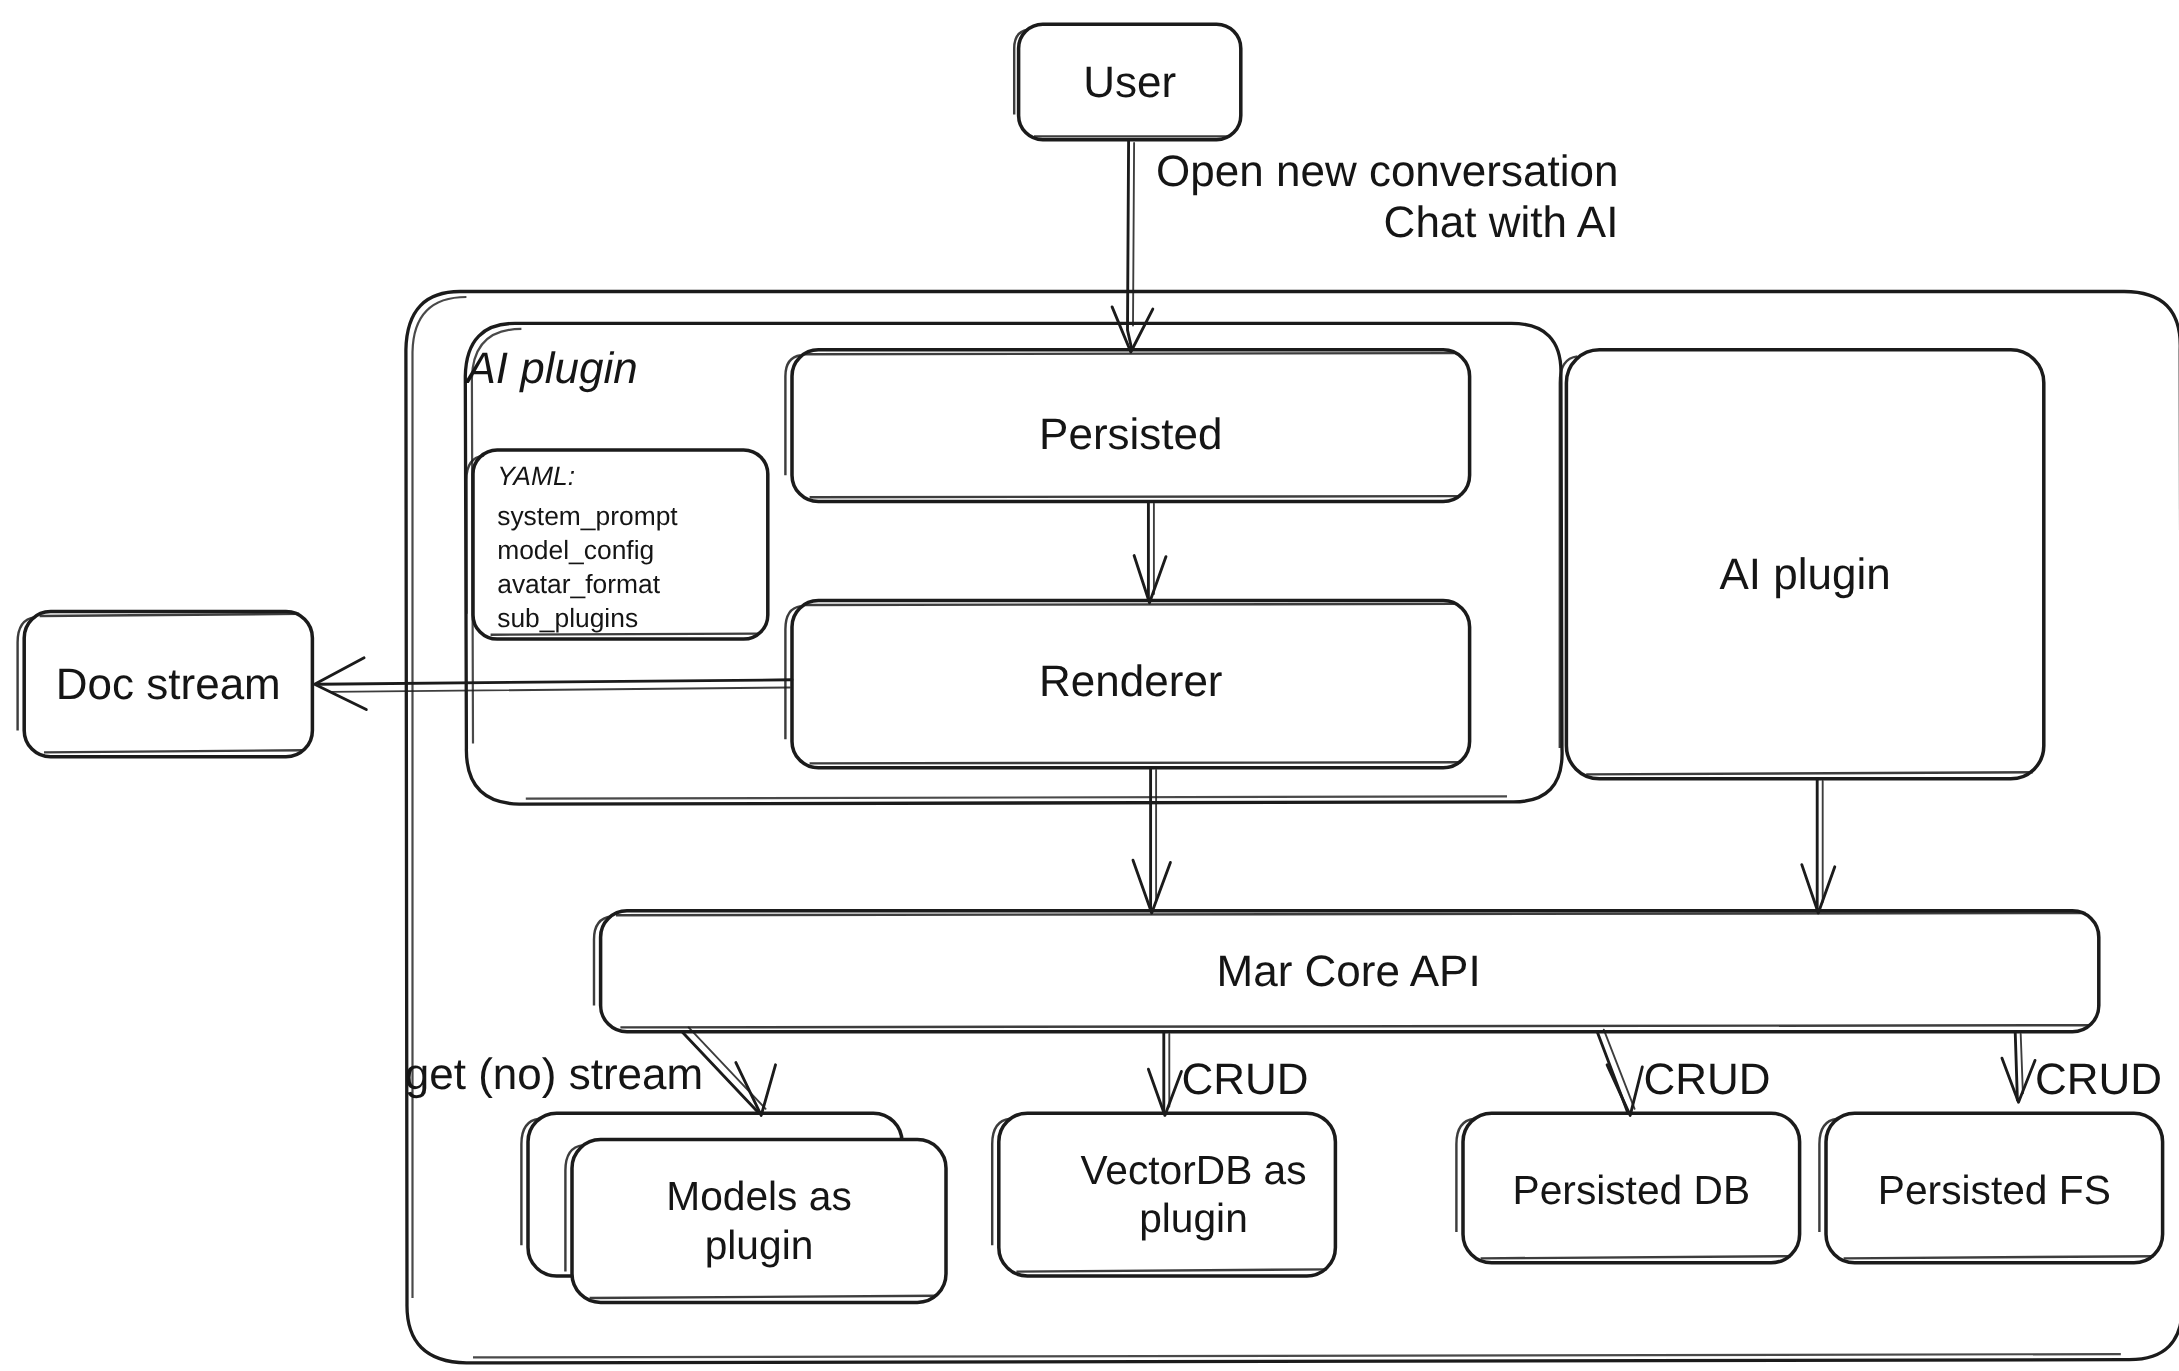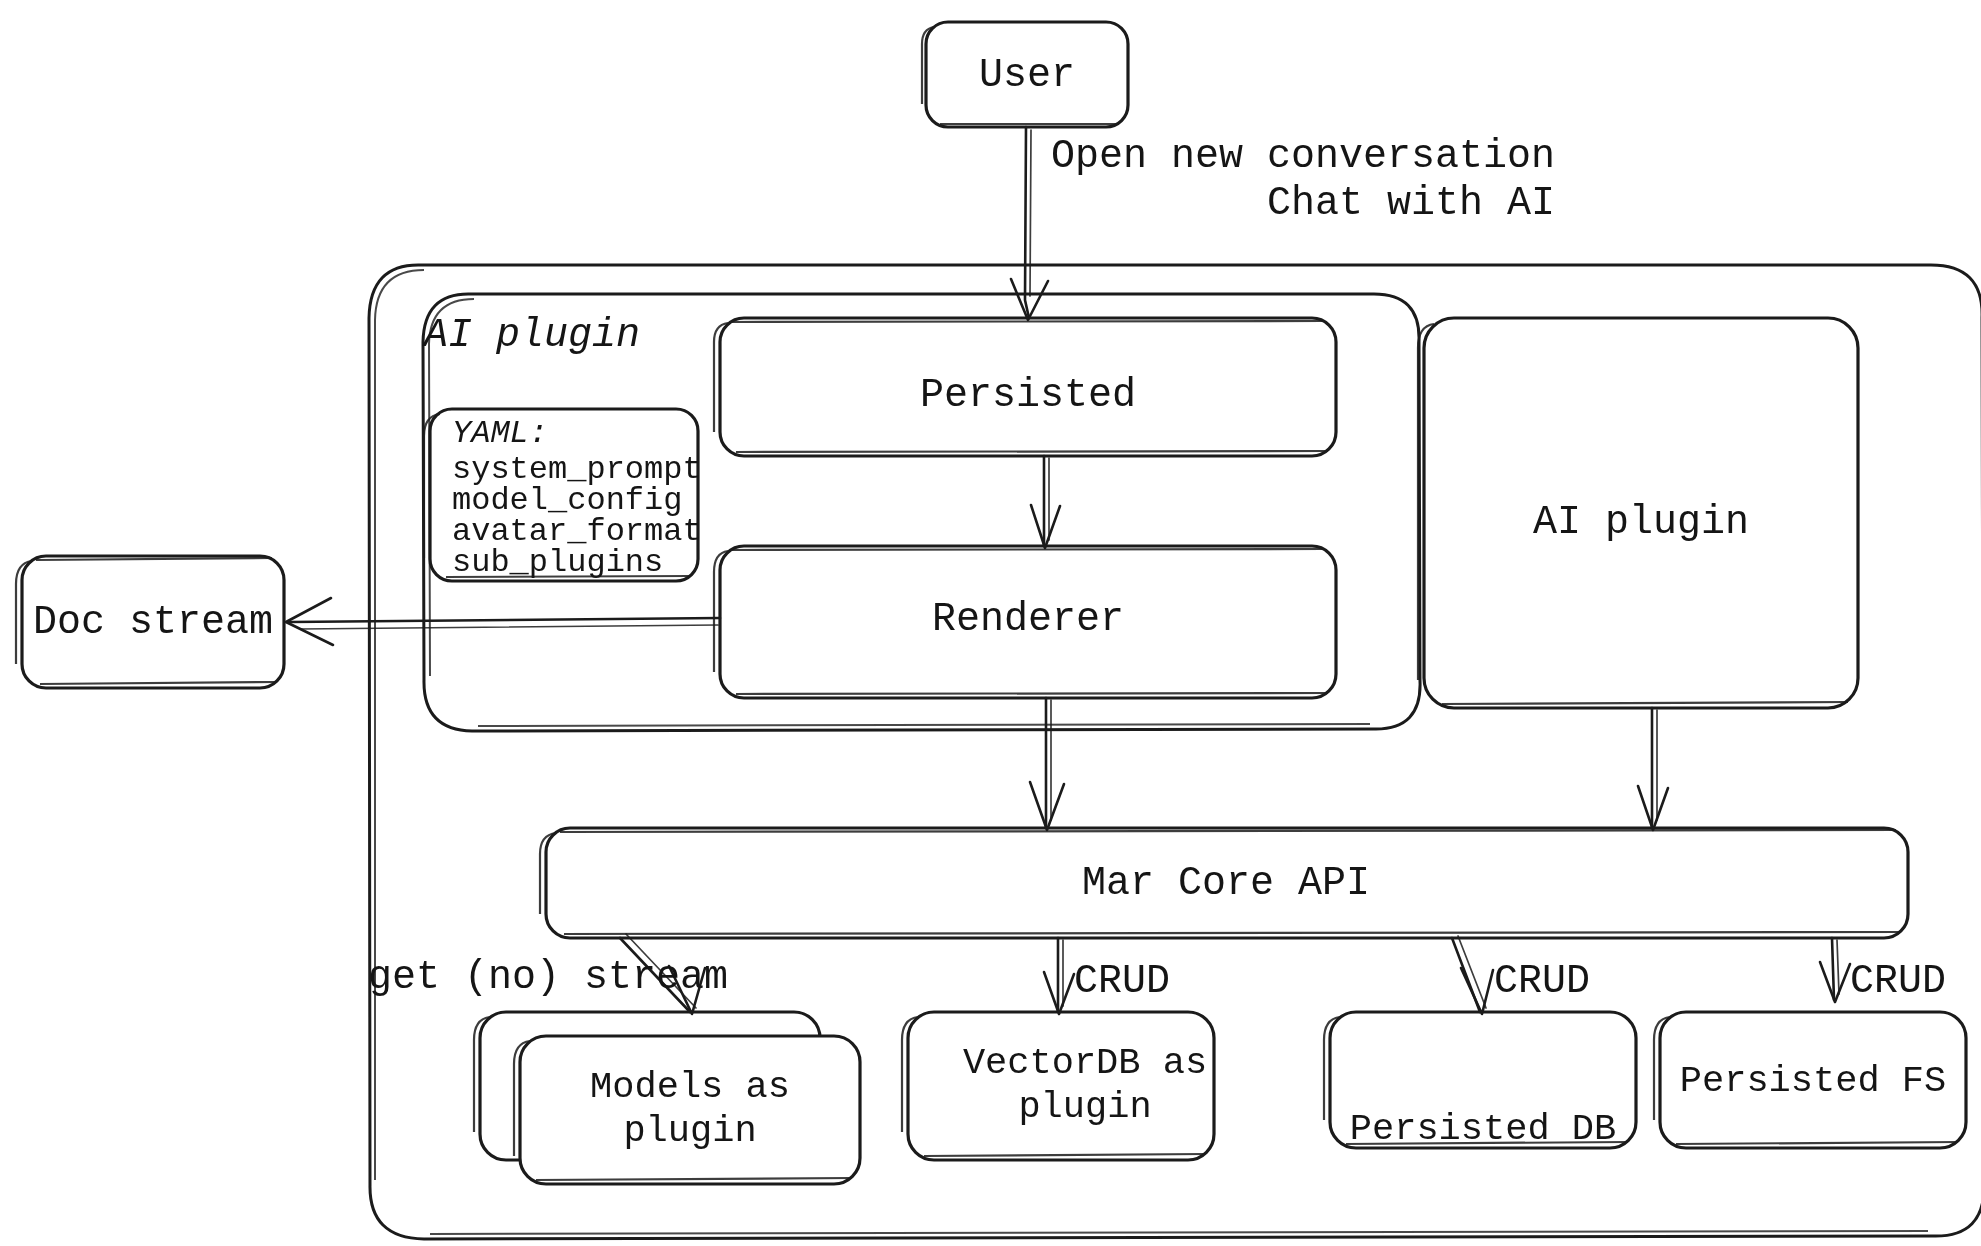--- a/index.html
+++ b/index.html
@@ -5,31 +5,31 @@
 <style>
   html,body{margin:0;padding:0;background:#ffffff;}
   body{
     width:1981px;height:1246px;position:relative;overflow:hidden;
     font-family:"DejaVu Sans","Liberation Sans",sans-serif;
     color:#1b1b1b;
   }
   #canvas{position:absolute;inset:0;width:1981px;height:1246px;}
   .lbl{
     position:absolute;
-    font-family:Liberation Mono, monospace;
+    font-family:Liberation Sans, sans-serif;
     color:#151515;
     white-space:pre;
     line-height:1.18;
     pointer-events:none;
   }
   .lbl-c{transform:translate(-50%,-50%);text-align:center;}
   .lbl-l{transform:translate(0,-50%);text-align:left;}
   .s-xl{font-size:40px;}
   .s-lg{font-size:37px;}
-  .s-sm{font-size:32px;}
+  .s-sm{font-size:24px;}
   .grp-label{font-style:italic;}
 </style>
 </head>
 <body>
 
 <svg id="canvas" viewBox="0 0 1981 1246" xmlns="http://www.w3.org/2000/svg">
   <defs>
     <style>
       .stroke{fill:none;stroke:#1b1b1b;stroke-linecap:round;stroke-linejoin:round;}
       .box{fill:#ffffff;stroke:#1b1b1b;stroke-width:3.2;}
@@ -211,17 +211,17 @@
 <div class="lbl lbl-c s-lg" style="left:690px;top:1110px;">Models as
 plugin</div>
 
 <div class="lbl lbl-l s-xl" style="left:1074px;top:982px;">CRUD</div>
 
 <div class="lbl lbl-c s-lg" style="left:1061px;top:1086px;margin-left:24px;">VectorDB as
 plugin</div>
 
 <div class="lbl lbl-l s-xl" style="left:1494px;top:982px;">CRUD</div>
 
-<div class="lbl lbl-c s-lg" style="left:1483px;top:1082px;margin-top:48px;">Persisted DB</div>
+<div class="lbl lbl-c s-lg" style="left:1483px;top:1082px;">Persisted DB</div>
 
 <div class="lbl lbl-l s-xl" style="left:1850px;top:982px;">CRUD</div>
 
 <div class="lbl lbl-c s-lg" style="left:1813px;top:1082px;">Persisted FS</div>
 
 </body></html>

